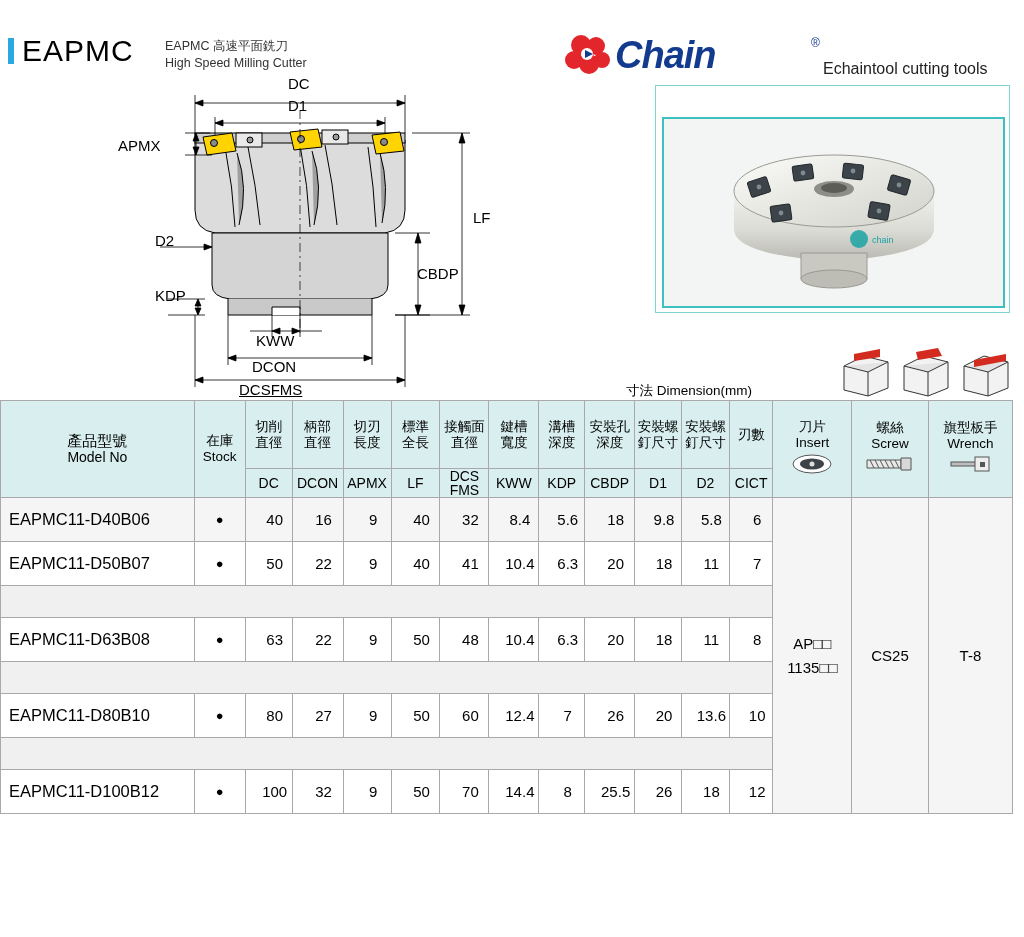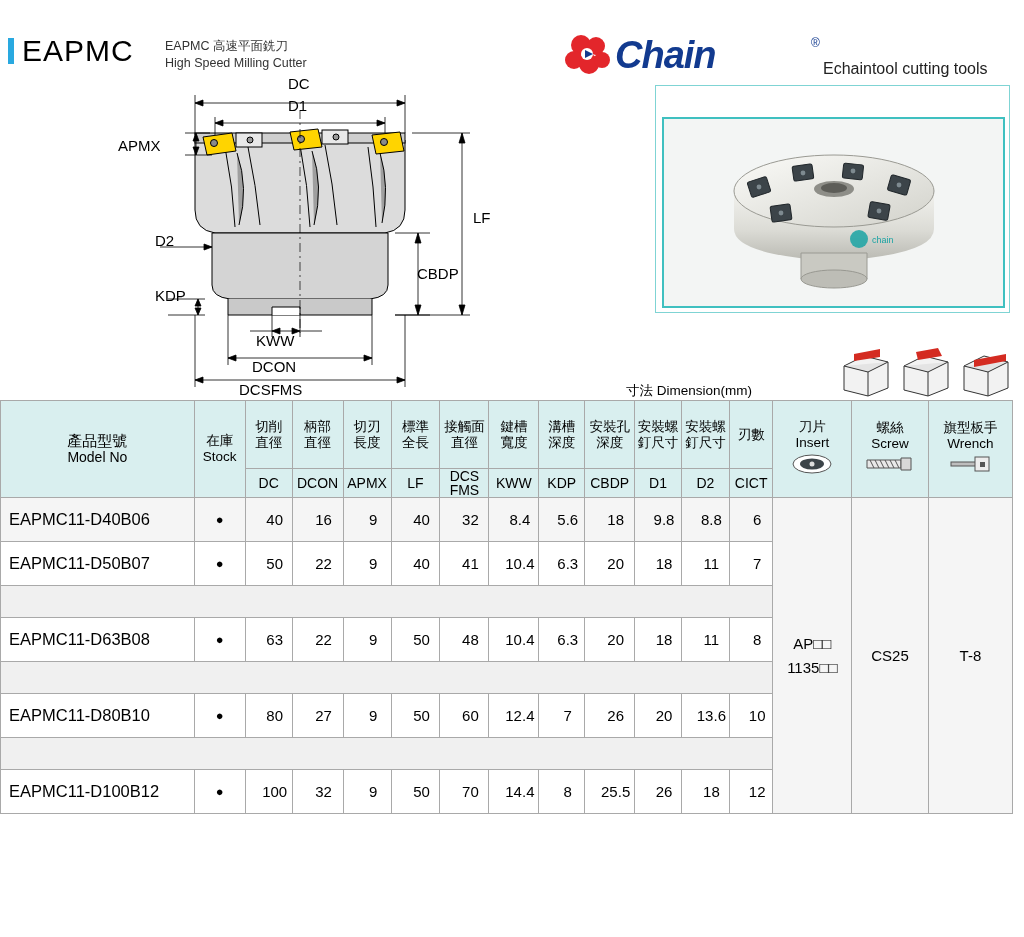--- a/index.html
+++ b/index.html
@@ -231,21 +231,21 @@
   </svg>
   <div class="dim-label" style="left:288px; top:0px;">DC</div>
   <div class="dim-label" style="left:288px; top:22px;">D1</div>
   <div class="dim-label" style="left:118px; top:62px;">APMX</div>
   <div class="dim-label" style="left:473px; top:134px;">LF</div>
   <div class="dim-label" style="left:155px; top:157px;">D2</div>
   <div class="dim-label" style="left:417px; top:190px;">CBDP</div>
   <div class="dim-label" style="left:155px; top:212px;">KDP</div>
   <div class="dim-label" style="left:256px; top:257px;">KWW</div>
   <div class="dim-label" style="left:252px; top:283px;">DCON</div>
-  <div class="dim-label" style="left:239px; top:306px;">DCSFMS</div>
+  <div class="dim-label" style="left:239px; top:306px;text-decoration:underline;">DCSFMS</div>
 </div>
 
 <div id="corner-icons">
   <svg width="180" height="52" viewBox="0 0 180 52">
     <g stroke="#333" fill="#f2f2f2" stroke-width="1">
       <path d="M6 18 L26 8 L50 14 L50 40 L30 48 L6 42 Z"></path>
       <path d="M6 18 L30 24 L50 14" fill="#e4e4e4"></path>
       <path d="M30 24 L30 48"></path>
       <path d="M66 18 L86 8 L110 14 L110 40 L90 48 L66 42 Z"></path>
       <path d="M66 18 L90 24 L110 14" fill="#e4e4e4"></path>
@@ -390,21 +390,21 @@
         <td class="dot">●</td>
         <td class="vcell">40</td>
         <td class="vcell">16</td>
         <td class="vcell">9</td>
         <td class="vcell">40</td>
         <td class="vcell">32</td>
         <td class="vcell">8.4</td>
         <td class="vcell">5.6</td>
         <td class="vcell">18</td>
         <td class="vcell">9.8</td>
-        <td class="vcell">8.8</td>
+        <td class="vcell">5.8</td>
         <td class="vcell">6</td>
         <td class="insert-cell" rowspan="9">
           <div>AP□□</div>
           <div>1135□□</div>
         </td>
         <td rowspan="9">CS25</td>
         <td rowspan="9">T-8</td>
       </tr>
 
       <tr class="row-a">

